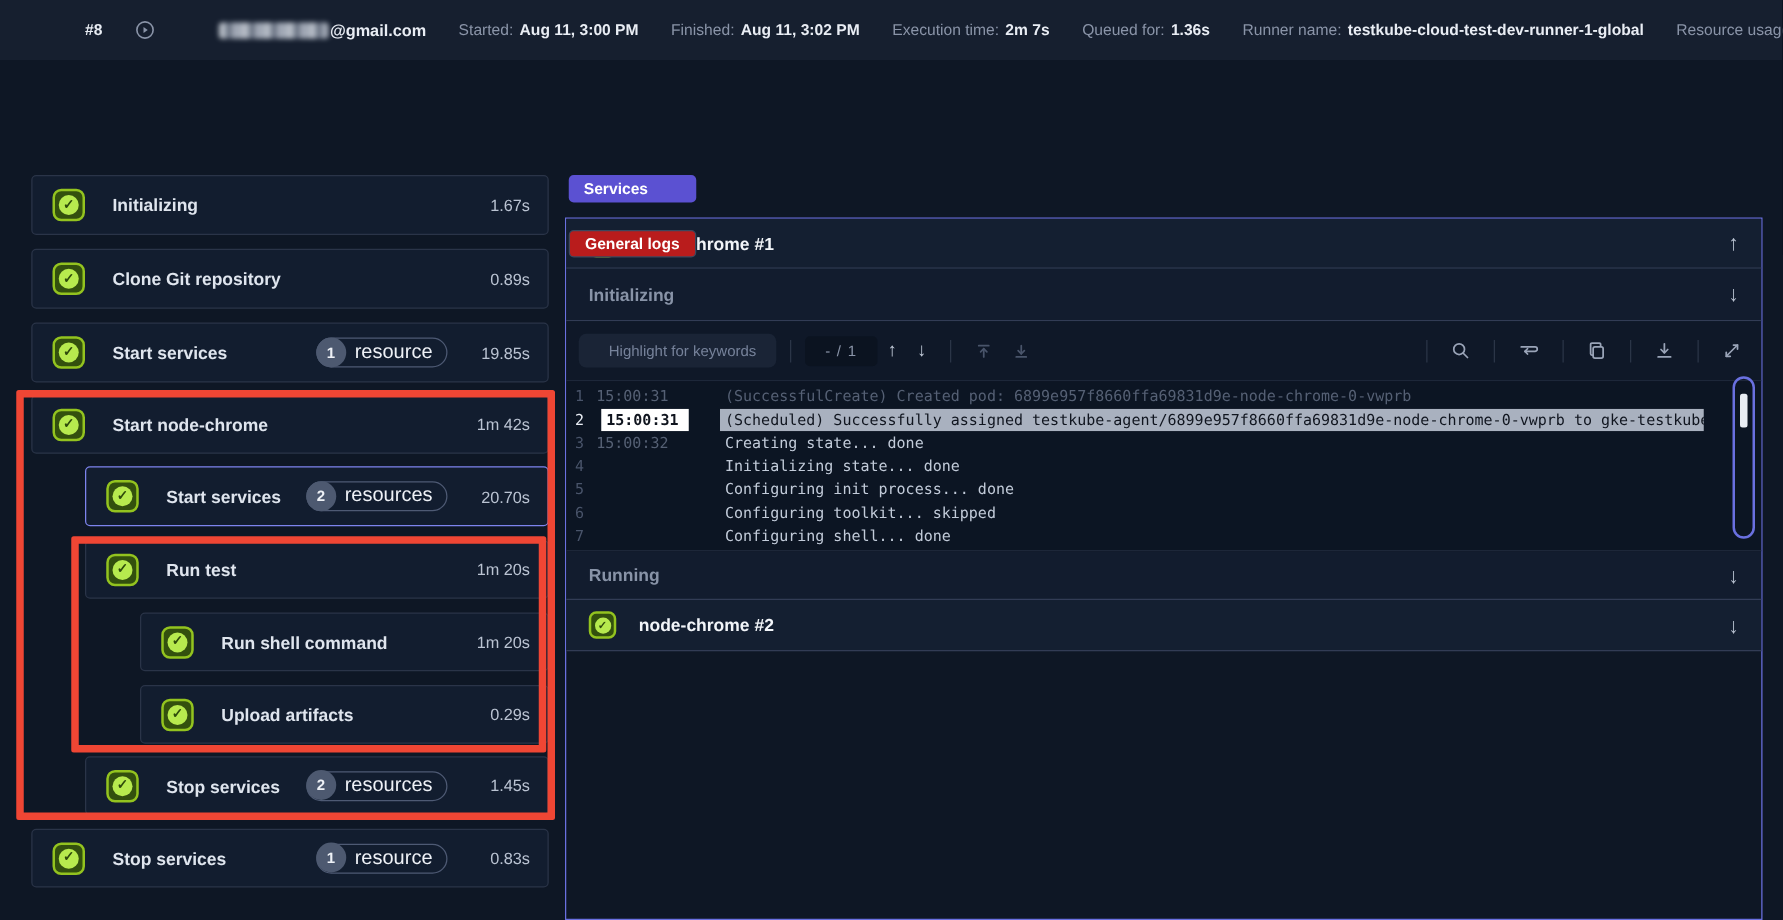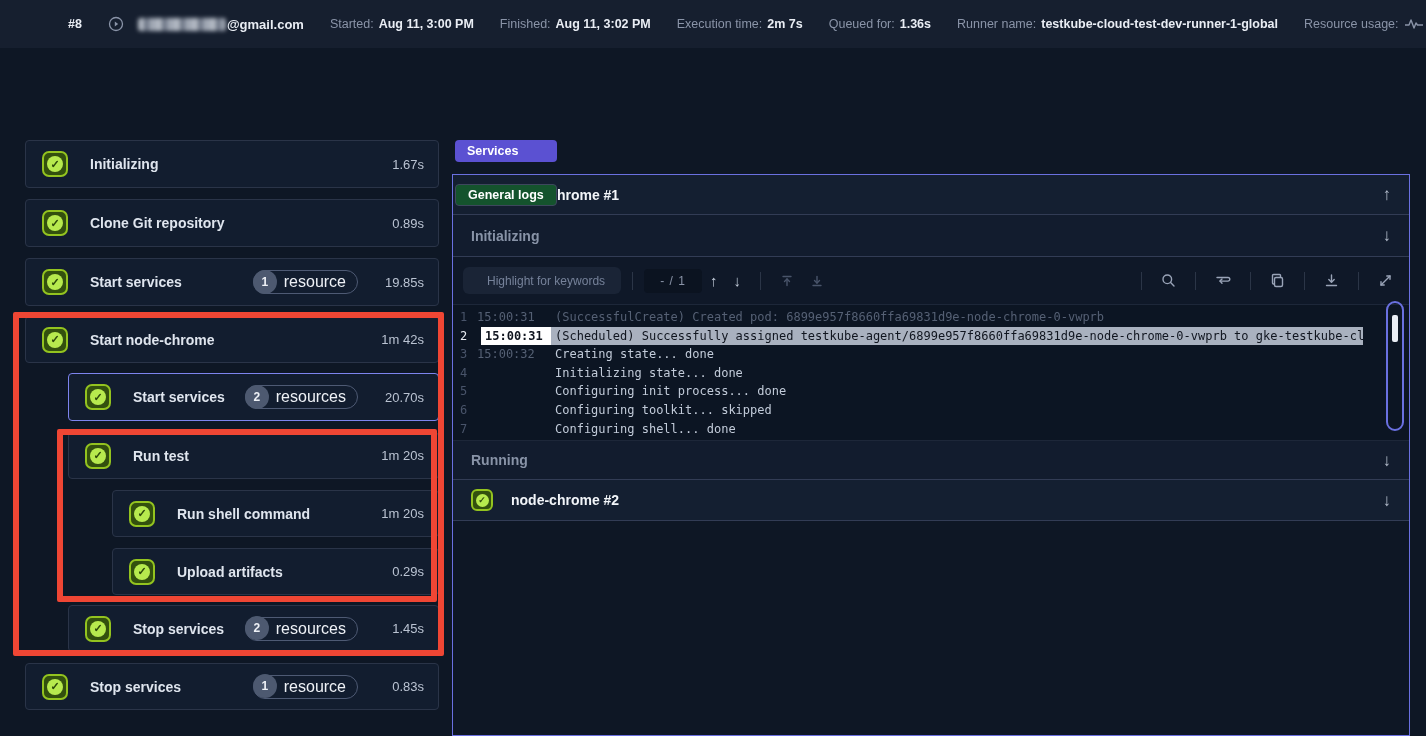--- a/index.html
+++ b/index.html
@@ -12,21 +12,21 @@
   .hdr {
     position:absolute; top:0; left:0; width:1426px; height:48px;
     background:#161f2f; display:flex; align-items:center; padding-left:68px; gap:26px;
     font-size:12.5px;
   }
   .hdr .lbl { color:#8a94a8; }
   .hdr .val { color:#e9edf4; font-weight:700; }
   .hdr .pair { display:flex; gap:5px; align-items:center; white-space:nowrap; }
   .exec-num { color:#e9edf4; font-weight:700; }
   .icon { display:inline-flex; align-items:center; justify-content:center; }
-  .email-wrap { display:flex; align-items:center; gap:1px; }
+  .email-wrap { display:flex; align-items:center; gap:1px;margin-left:37px; }
   .email-redacted {
     width:88px; height:13px; border-radius:3px; filter:blur(2px); opacity:.85;
     background:repeating-linear-gradient(90deg,#cfd5de 0 6px,#7b8494 6px 11px,#b9c0cc 11px 18px);
   }
   .email-suffix { color:#e9edf4; font-weight:700; font-size:13px; }
   
   .tabs { position:absolute; top:74px; left:24px; display:flex; gap:30px; height:38px; }
   .tab { position:relative; font-size:14px; font-weight:600; color:#97a1b4; line-height:34px; cursor:pointer; white-space:nowrap; }
   .tab.active { color:#ffffff; font-weight:700; }
   .tab.active::after { content:""; position:absolute; left:0; right:0; bottom:0; height:3px; background:#ffffff; border-radius:2px; }
@@ -49,21 +49,21 @@
   .chk-c { width:16px; height:16px; border-radius:50%; background:#b7ea4e; color:#2e4a0b; font-size:11px; font-weight:700;
     display:flex; align-items:center; justify-content:center; line-height:1; }
   .chk.sm { width:22px; min-width:22px; height:22px; border-radius:6px; }
   .chk.sm .chk-c { width:13px; height:13px; font-size:9px; }
   
   .annot { position:absolute; border:6px solid #ef4634; border-radius:2px; z-index:40; pointer-events:none; }
   
   .svc-tabs { position:absolute; top:140px; left:455px; display:flex; gap:22px; z-index:5;flex-direction:column; }
   .pill { height:22px; display:flex; align-items:center; padding:0 12px; border-radius:4px; font-size:12.5px; font-weight:700; color:#ffffff; cursor:pointer; }
   .pill.active { background:#5b51d2; }
-  .pill.ghost { background:#14532d; border:1px solid #3d475d; }
+  .pill.ghost { background:#b91c1c; border:1px solid #3d475d; }
   .panel { position:absolute; left:452px; top:174px; width:958px; height:562px; border:1px solid #6a70e0; background:#0e1725; }
   .prow { display:flex; align-items:center; border-bottom:1px solid #323c55; padding:0 18px; }
   .prow.service { height:40px; background:#141f31; }
   .prow.section { height:42px; background:#121c2e; }
   .svc-name { margin-left:18px; font-size:14px; font-weight:700; color:#f2f5f9; }
   .sect-name { font-size:14px; font-weight:700; color:#8893a7; }
   .row-arrow { margin-left:auto; font-size:17px; color:#b6bfce; cursor:pointer; line-height:1; }
   
   .ltoolbar { height:48px; display:flex; align-items:center; background:#0f1828; padding:0 8px 0 10px; border-bottom:1px solid #1d2739; }
   .kw-input { width:158px; height:27px; background:#1a2436; border:none; border-radius:6px; display:flex; align-items:center; padding:0 24px; gap:6px; }
@@ -75,21 +75,21 @@
   .tb-arrow { font-size:15px; color:#c3ccda; padding:0 8px; cursor:pointer; }
   .tb-ico { padding:0 8px; display:flex; align-items:center; cursor:pointer; color:#9aa4b8; }
   .tb-ico.dim { color:#49546a; }
   .rgroup { margin-left:auto; display:flex; align-items:center; }
   
   .logarea { height:136px; background:#0c1523; font-family:"DejaVu Sans Mono", monospace; font-size:12px;
     padding:3px 46px 0 0; position:relative; border-bottom:1px solid #1d2739; }
   .lrow { display:flex; height:18.6px; line-height:18.6px; white-space:nowrap; overflow:hidden; }
   .ln { width:24px; min-width:24px; padding-left:7px; color:#49546a; }
   .lt { width:74px; min-width:74px; color:#556074; }
-  .lm { color:#c2cbd9; }
+  .lm { color:#c2cbd9;margin-left:25px; }
   .lrow.dim .lt, .lrow.dim .lm { color:#556074; }
   .lrow.hl .ln { color:#e9edf4; }
   .lrow.hl .lt { background:#ffffff; color:#10151f; font-weight:700; padding-left:4px; width:70px; min-width:70px; margin-left:4px; }
   .lrow.hl .lm { background:#a9b1bf; color:#10151f; flex:1; padding-left:4px; }
   .lrow .lm { padding-left:4px; }
   
   .sbar { position:absolute; right:5px; top:126px; width:18px; height:130px; border:2px solid #6a70e0; border-radius:10px; }
   .sthumb { position:absolute; left:4px; top:12px; width:6px; height:27px; background:#e9edf4; border-radius:2px; cursor:grab; }
   svg { display:block; }
 </style>

